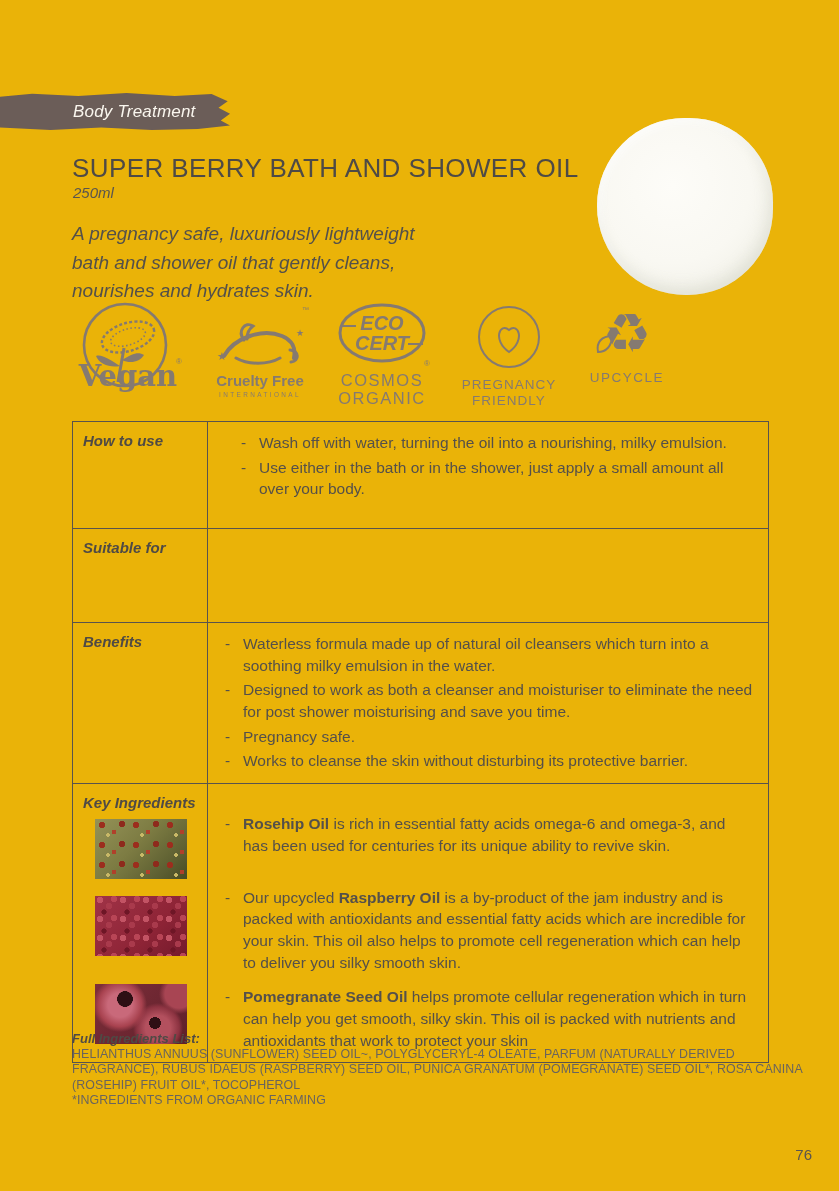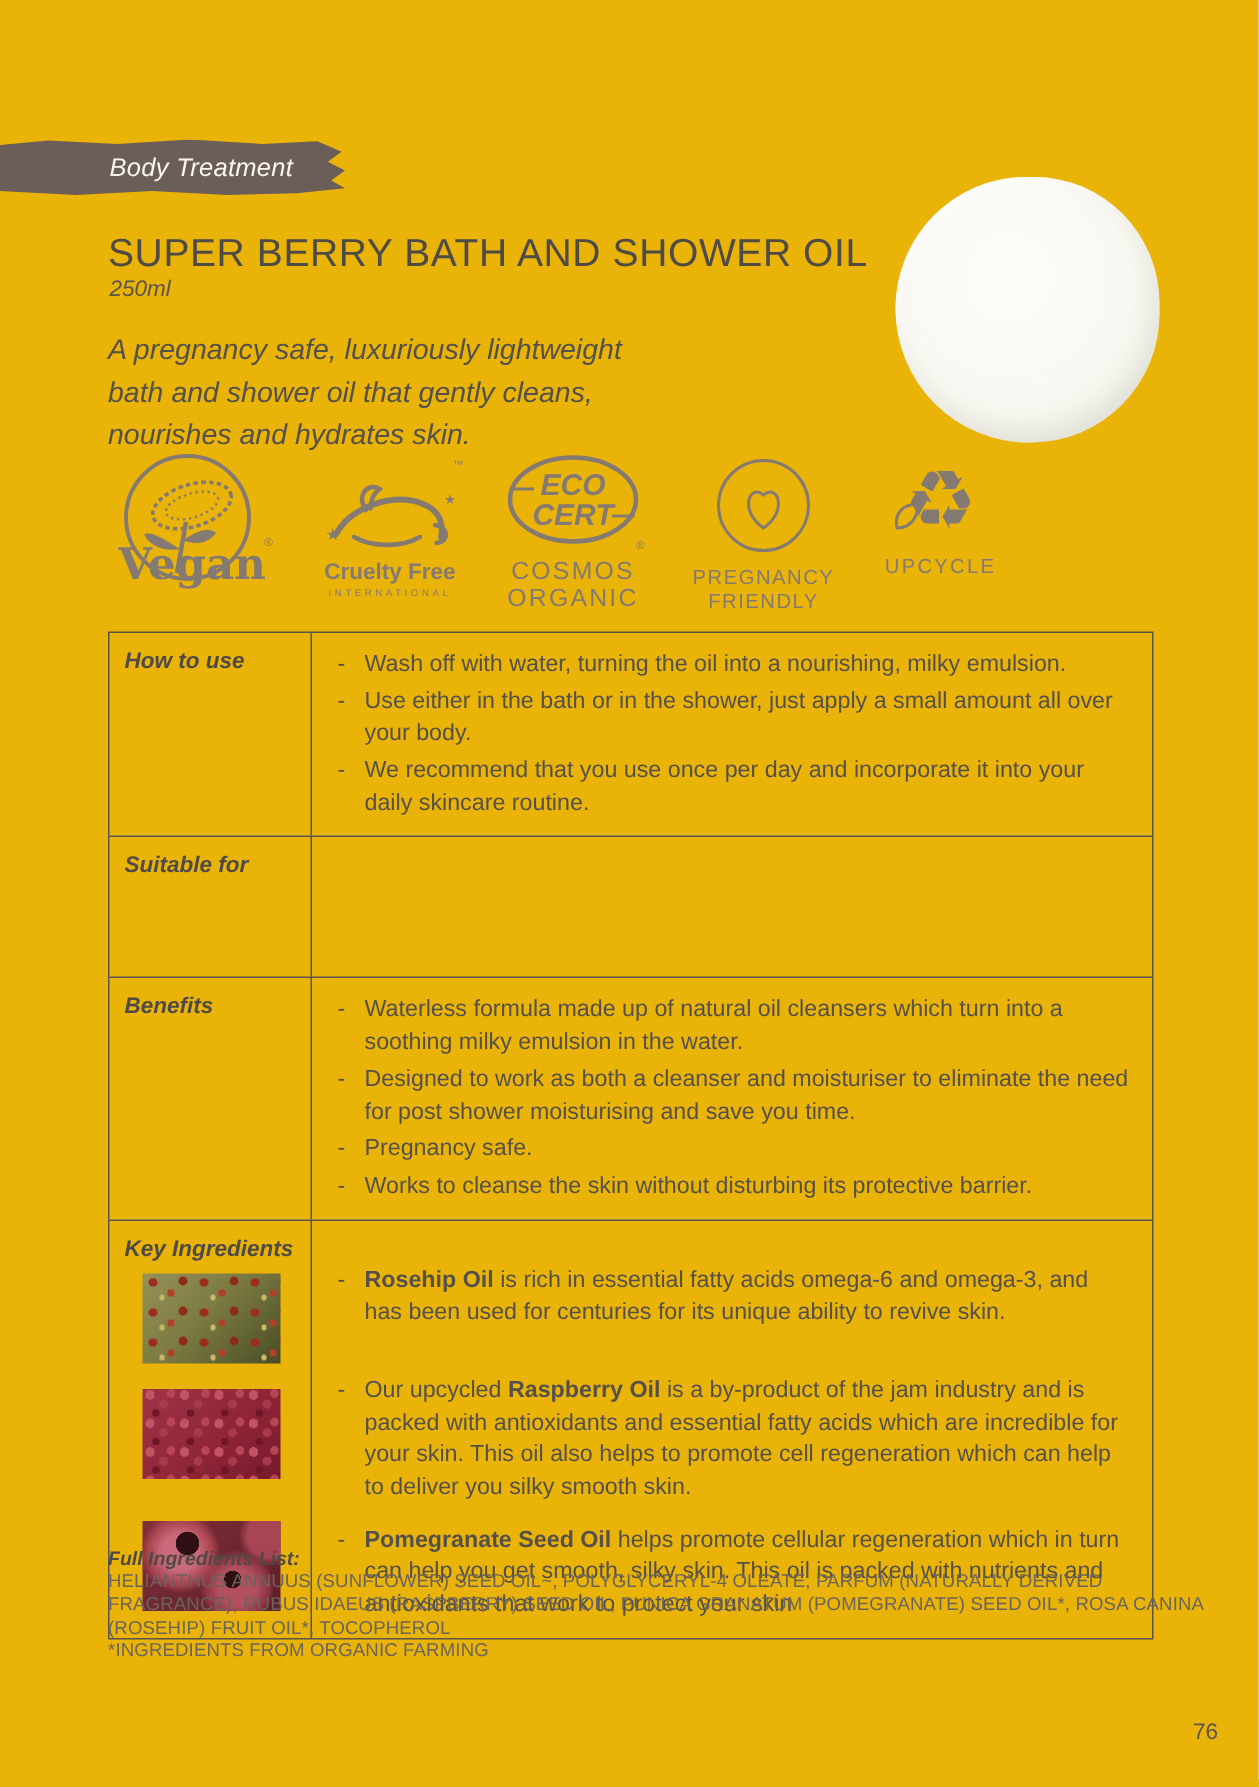--- a/index.html
+++ b/index.html
@@ -38,21 +38,21 @@
   .cert svg text { fill:#857a71; }
   .cert svg [stroke] { stroke:#857a71; }
   .cert svg [fill="s"] { fill:#857a71; }
 
   
   .info-table { position:absolute; top:421px; left:72px; width:697px; border:1px solid #59534d; }
   .trow { display:grid; grid-template-columns:135px 1fr; border-bottom:1px solid #59534d; }
   .trow:last-child { border-bottom:none; }
   .tlabel { border-right:1px solid #59534d; padding:10px 8px 8px 10px; font-size:15px; font-style:italic; font-weight:bold; color:#4f4a45; }
   .tcontent { padding:7px 14px 11px 12px; }
-  .r1 { min-height:107px; } .r2 { min-height:94px; } .r3 { min-height:132px; } .r4 { min-height:272px; }
+  .r1 { min-height:107px;gap:16px; } .r2 { min-height:94px; } .r3 { min-height:132px; } .r4 { min-height:272px; }
   .bullet { position:relative; padding-left:23px; font-size:15.5px; line-height:1.4; color:#55504a; margin-top:3px; }
   .bullet::before { content:"-"; position:absolute; left:5px; color:#55504a; }
 
   
   .ki-img { width:92px; height:60px; margin-left:12px; }
   .img-rosehip {
     background-image:
       radial-gradient(circle 3px at 7px 6px, #9c2d1d 97%, transparent),
       radial-gradient(circle 2.5px at 19px 13px, #b0402a 97%, transparent),
       radial-gradient(circle 3px at 27px 5px, #8e2a1c 97%, transparent),
@@ -165,21 +165,20 @@
 
   </div>
 
   <div class="info-table">
 
     <div class="trow r1">
       <div class="tlabel">How to use</div>
       <div class="tcontent">
         <div class="bullet">Wash off with water, turning the oil into a nourishing, milky emulsion.</div>
         <div class="bullet">Use either in the bath or in the shower, just apply a small amount all over your body.</div>
-        <div class="bullet">We recommend that you use once per day and incorporate it into your daily skincare routine.</div>
       </div>
     </div>
 
     <div class="trow r2">
       <div class="tlabel">Suitable for</div>
     </div>
 
     <div class="trow r3">
       <div class="tlabel">Benefits</div>
       <div class="tcontent">

